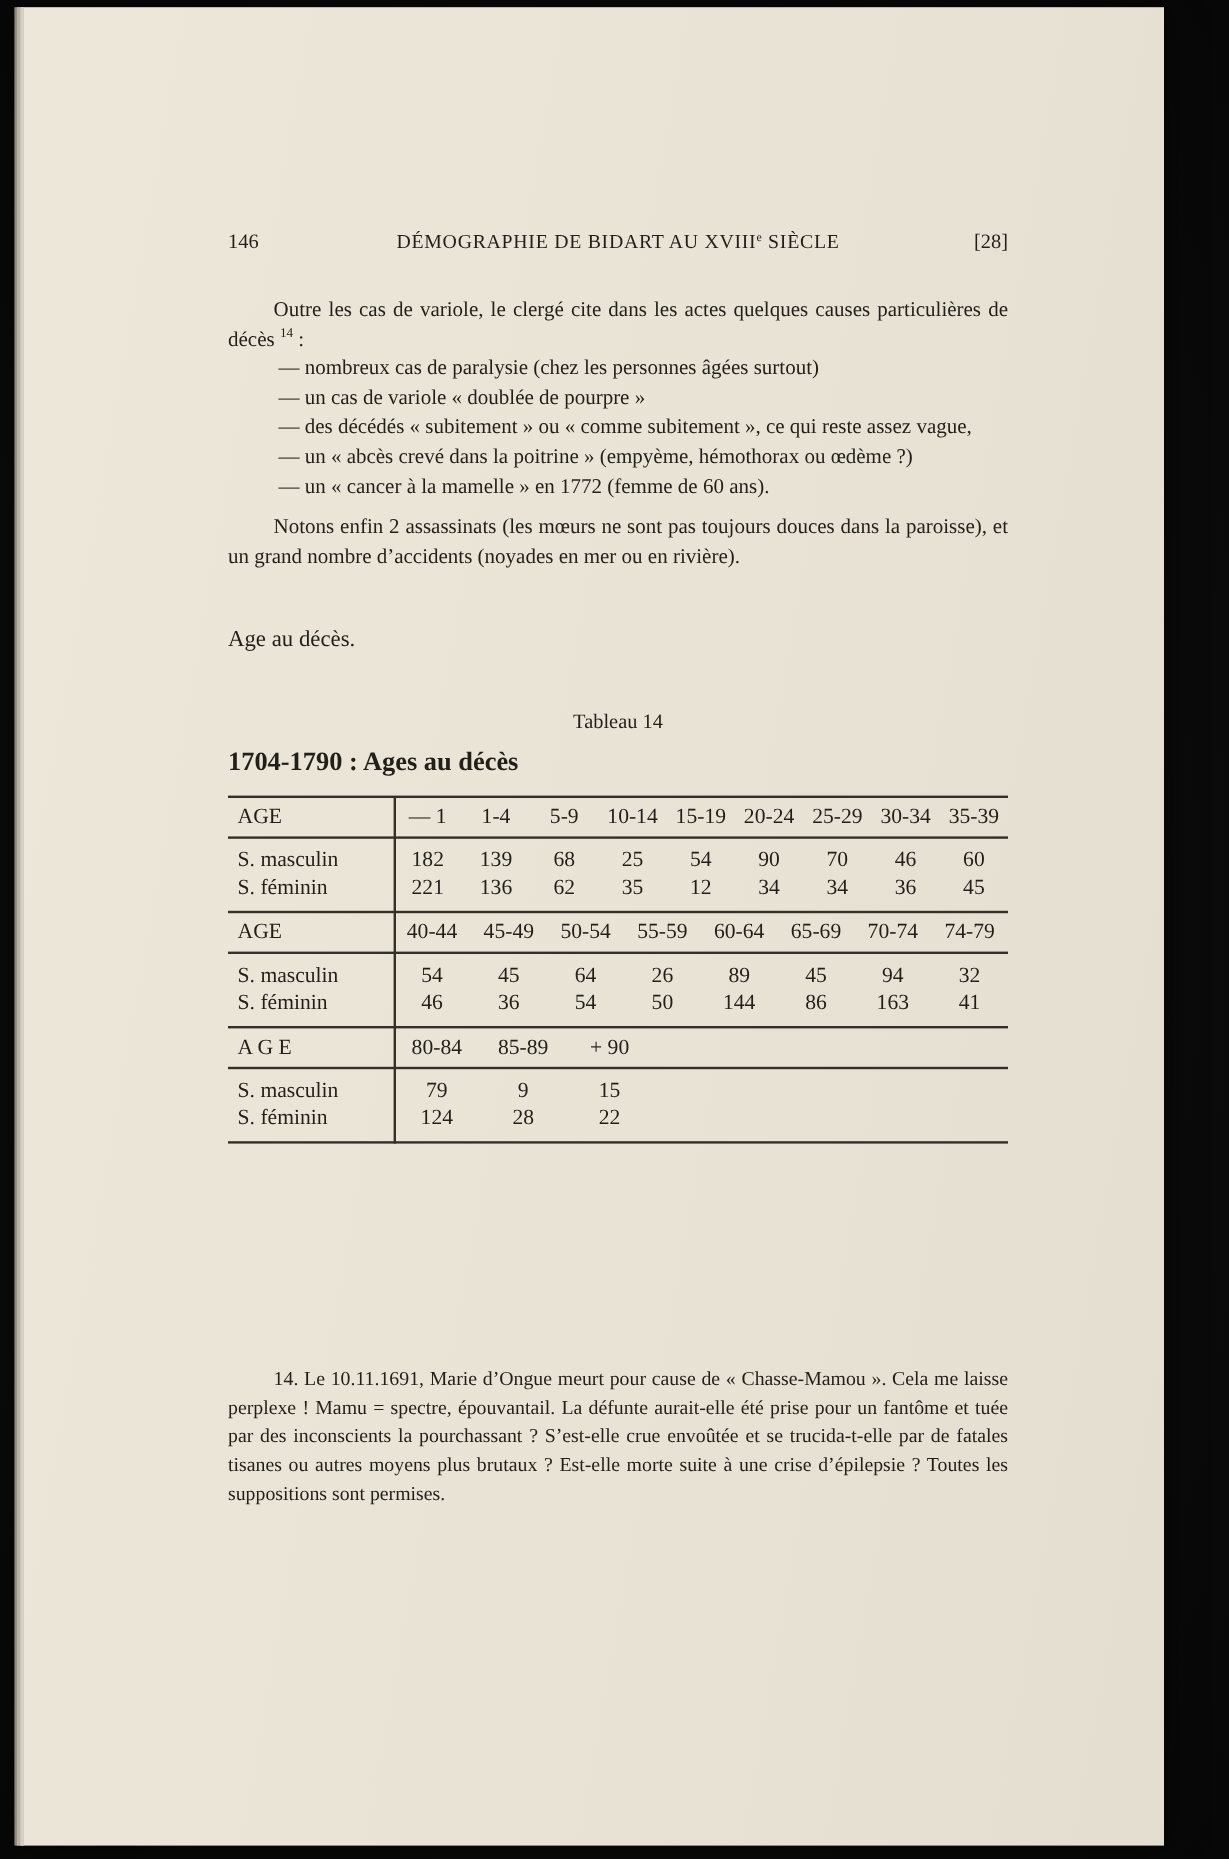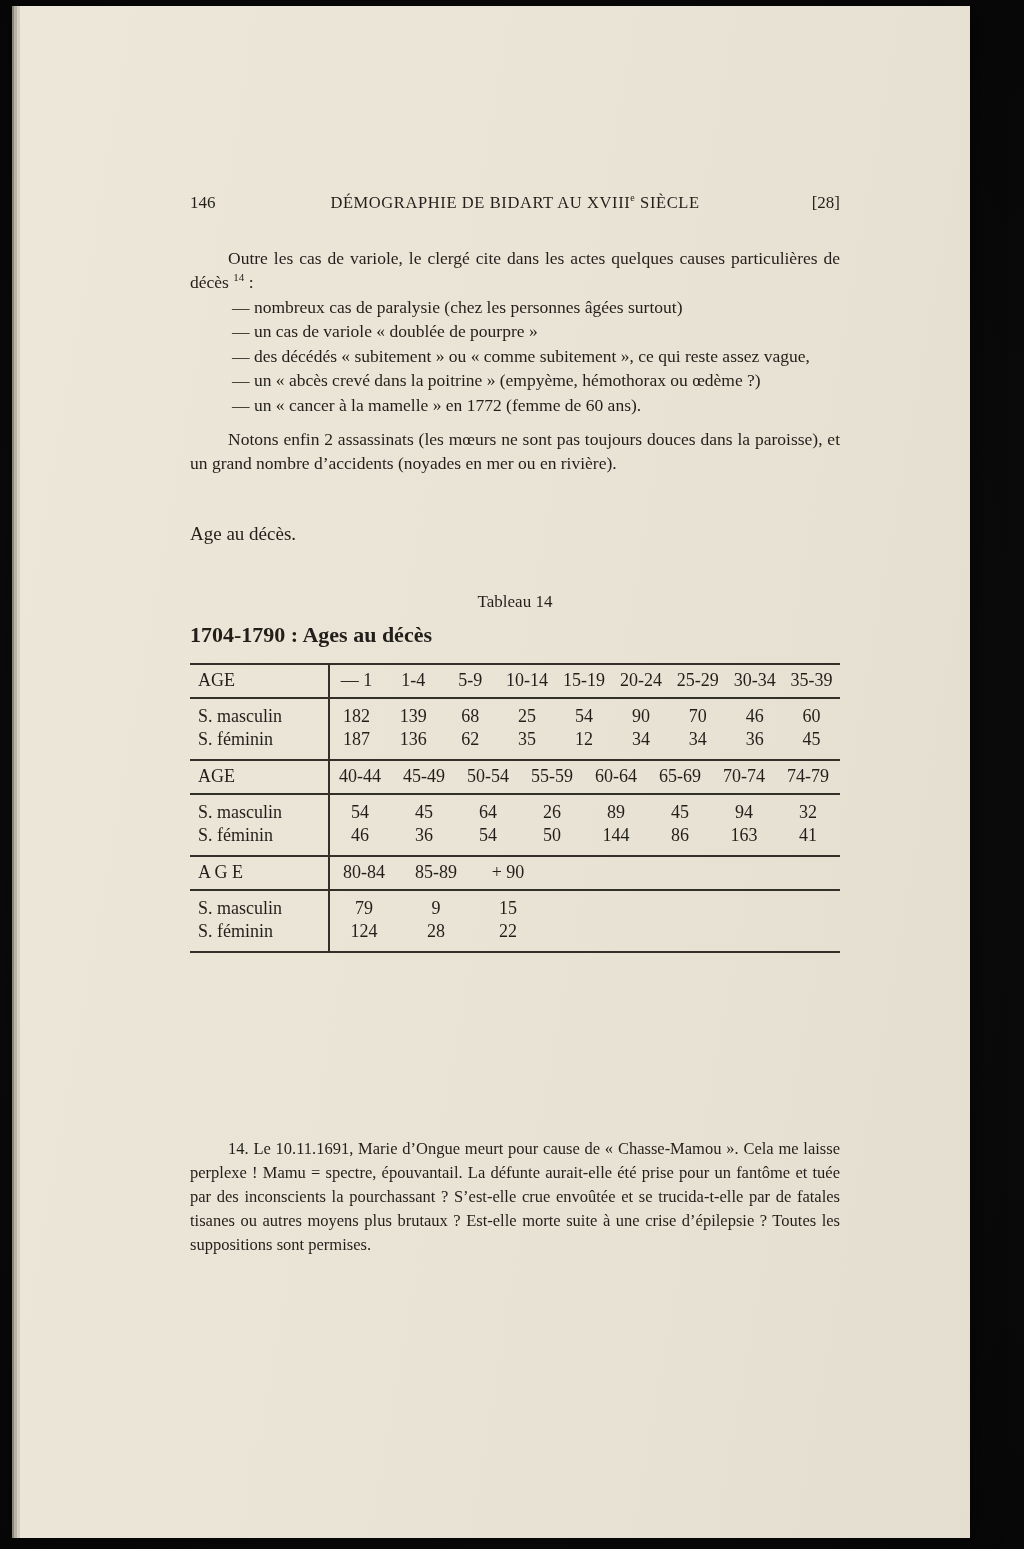--- a/index.html
+++ b/index.html
@@ -115,21 +115,21 @@
                 <div class="tcell">54</div>
                 <div class="tcell">90</div>
                 <div class="tcell">70</div>
                 <div class="tcell">46</div>
                 <div class="tcell">60</div>
               </div>
             </div>
             <div class="trow">
               <div class="tlabel">S. féminin</div>
               <div class="tdata">
-                <div class="tcell">187</div>
+                <div class="tcell">221</div>
                 <div class="tcell">136</div>
                 <div class="tcell">62</div>
                 <div class="tcell">35</div>
                 <div class="tcell">12</div>
                 <div class="tcell">34</div>
                 <div class="tcell">34</div>
                 <div class="tcell">36</div>
                 <div class="tcell">45</div>
               </div>
             </div>

